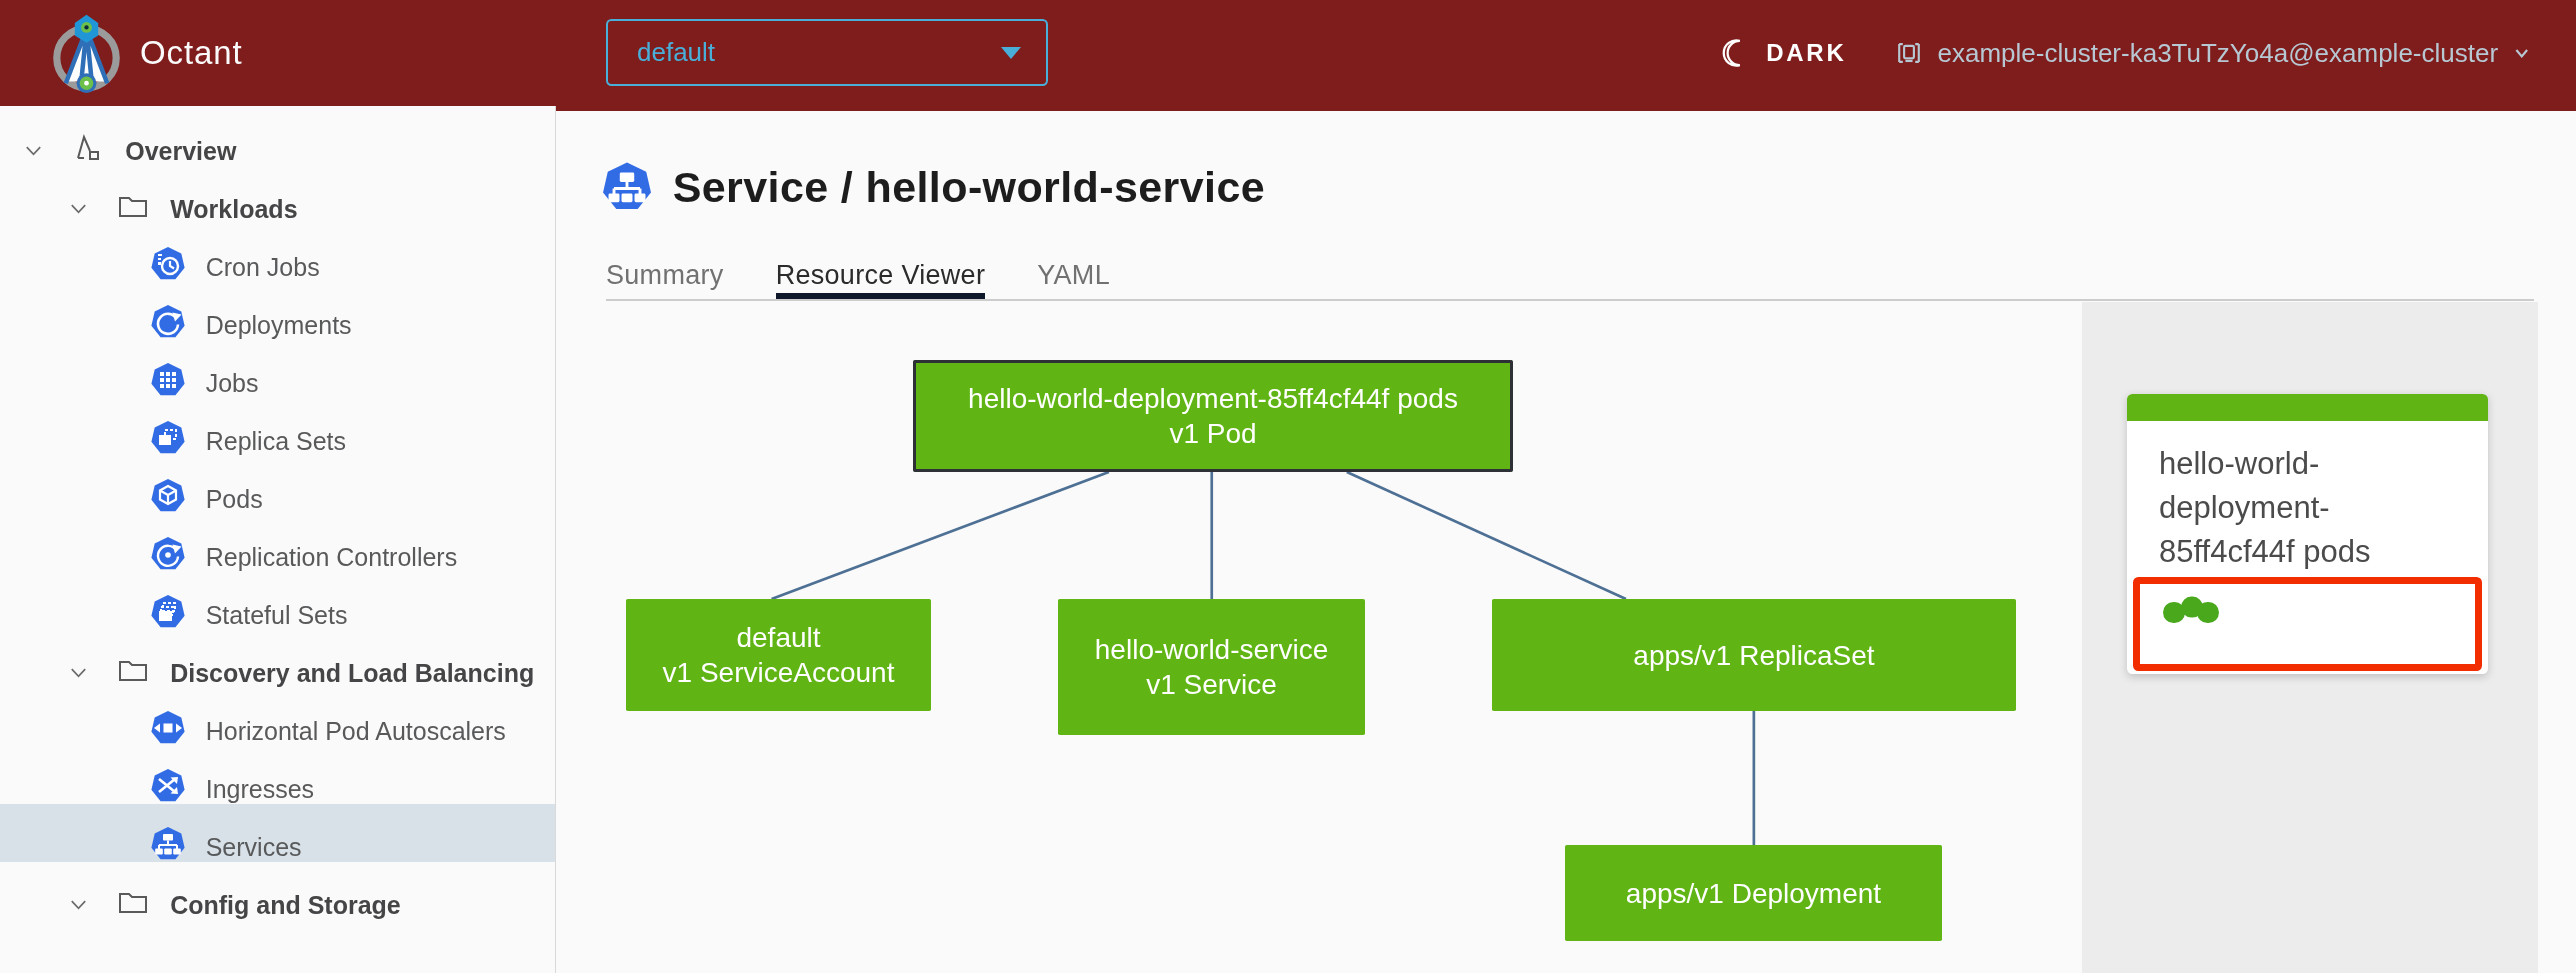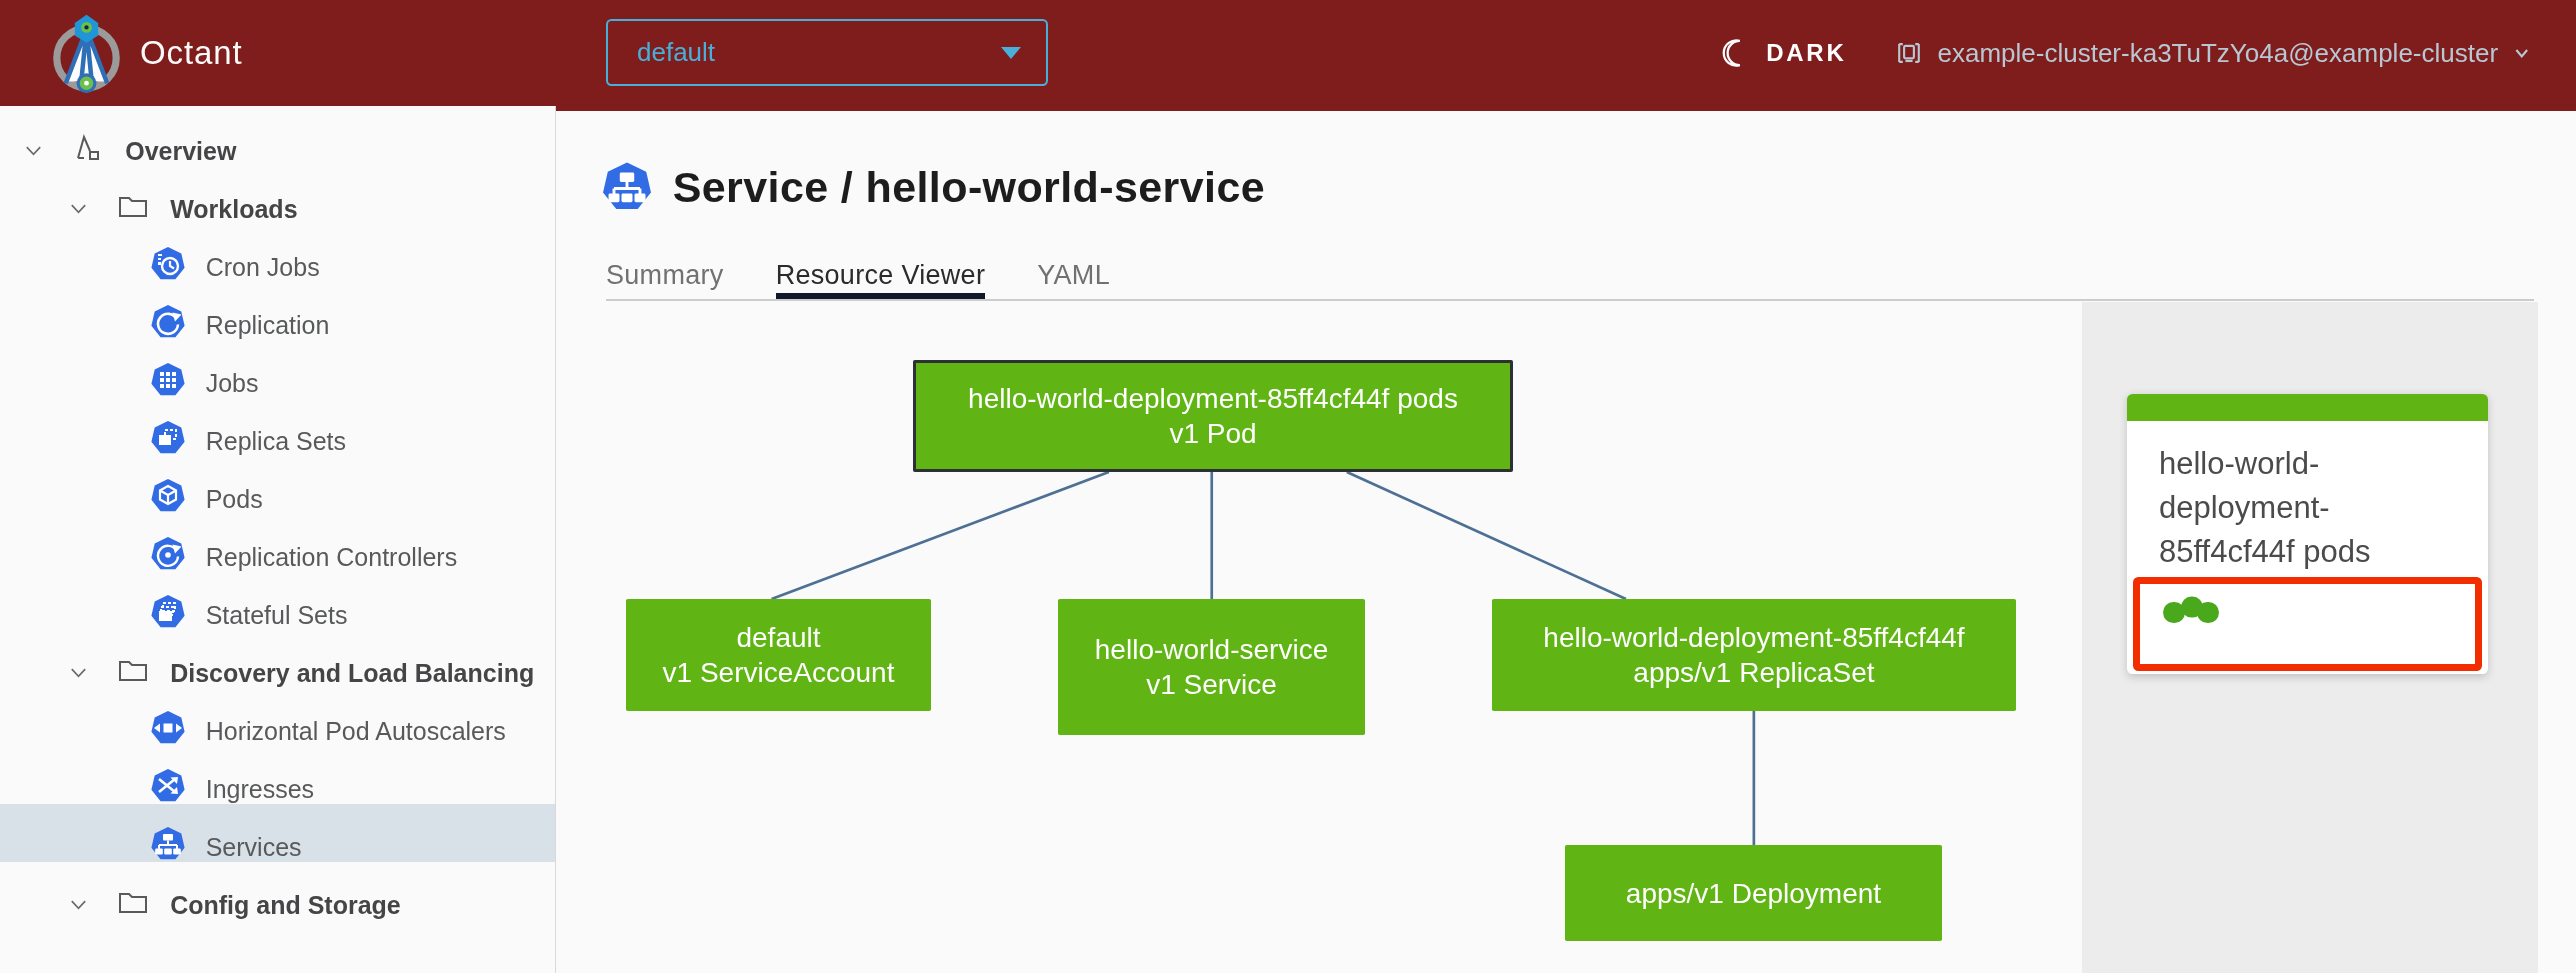--- a/index.html
+++ b/index.html
@@ -155,21 +155,21 @@
         <span class="nav-label">Cron Jobs</span>
       </div>
       <div class="nav-row lv2">
         <span class="nav-icon">
           <svg width="36" height="36" viewBox="0 0 36 36">
             <polygon points="18,1 31.3,7.4 34.6,21.8 25.4,33.3 10.6,33.3 1.4,21.8 4.7,7.4" fill="#326ce5"></polygon>
             <path d="M26.5 14.5 A10 10 0 1 0 28 20.5" fill="none" stroke="#fff" stroke-width="2.6"></path>
             <polygon points="22.5,8.5 31.5,10.5 25,17.5" fill="#fff"></polygon>
           </svg>
         </span>
-        <span class="nav-label">Replication</span>
+        <span class="nav-label">Deployments</span>
       </div>
       <div class="nav-row lv2">
         <span class="nav-icon">
           <svg width="36" height="36" viewBox="0 0 36 36">
             <polygon points="18,1 31.3,7.4 34.6,21.8 25.4,33.3 10.6,33.3 1.4,21.8 4.7,7.4" fill="#326ce5"></polygon>
             <g fill="#fff">
               <rect x="10" y="10" width="4" height="4"></rect>
               <rect x="16" y="10" width="4" height="4"></rect>
               <rect x="22" y="10" width="4" height="4"></rect>
               <rect x="10" y="16" width="4" height="4"></rect>
@@ -321,21 +321,20 @@
         </div>
         <div class="g-node" style="left: 70px; top: 298px; width: 305px; height: 112px; background: rgb(96, 181, 21);">
           <div>default</div>
           <div>v1 ServiceAccount</div>
         </div>
         <div class="g-node" style="left: 502px; top: 298px; width: 307px; height: 136px; background: rgb(96, 181, 21);">
           <div>hello-world-service</div>
           <div>v1 Service</div>
         </div>
         <div class="g-node" style="left: 936px; top: 298px; width: 524px; height: 112px; background: rgb(96, 181, 21);">
-          <div>hello-world-deployment-85ff4cf44f</div>
           <div>apps/v1 ReplicaSet</div>
         </div>
         <div class="g-node" style="left: 1009px; top: 544px; width: 377px; height: 96px; background: rgb(96, 181, 21);">
           <div>apps/v1 Deployment</div>
         </div>
       </div>
 
     <div class="side-panel">
       <div class="detail-card">
         <div class="card-topbar"></div>

